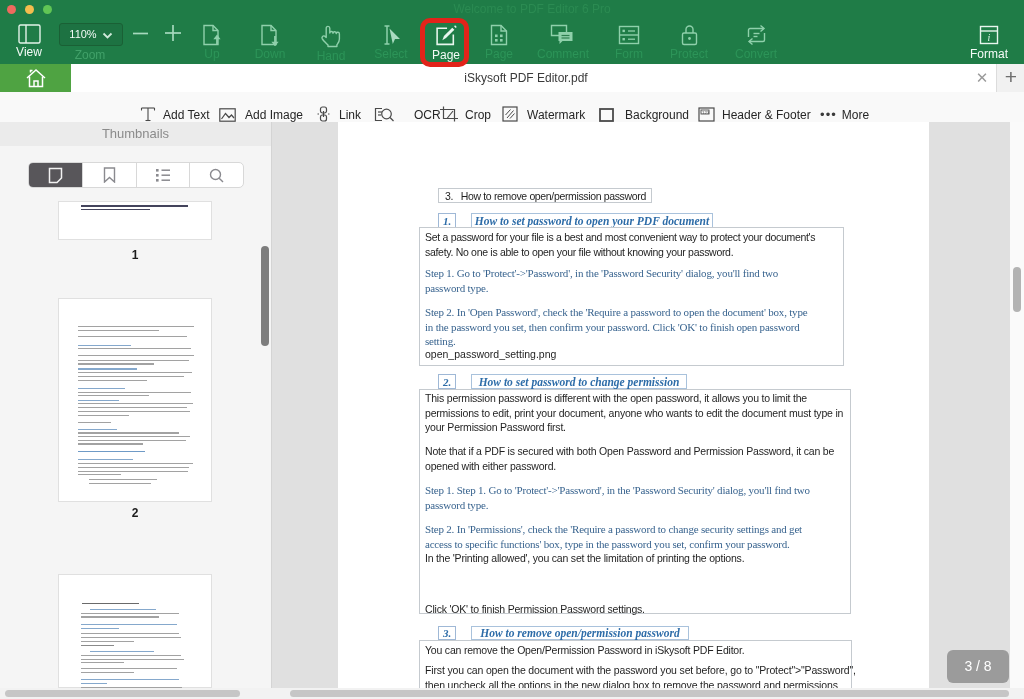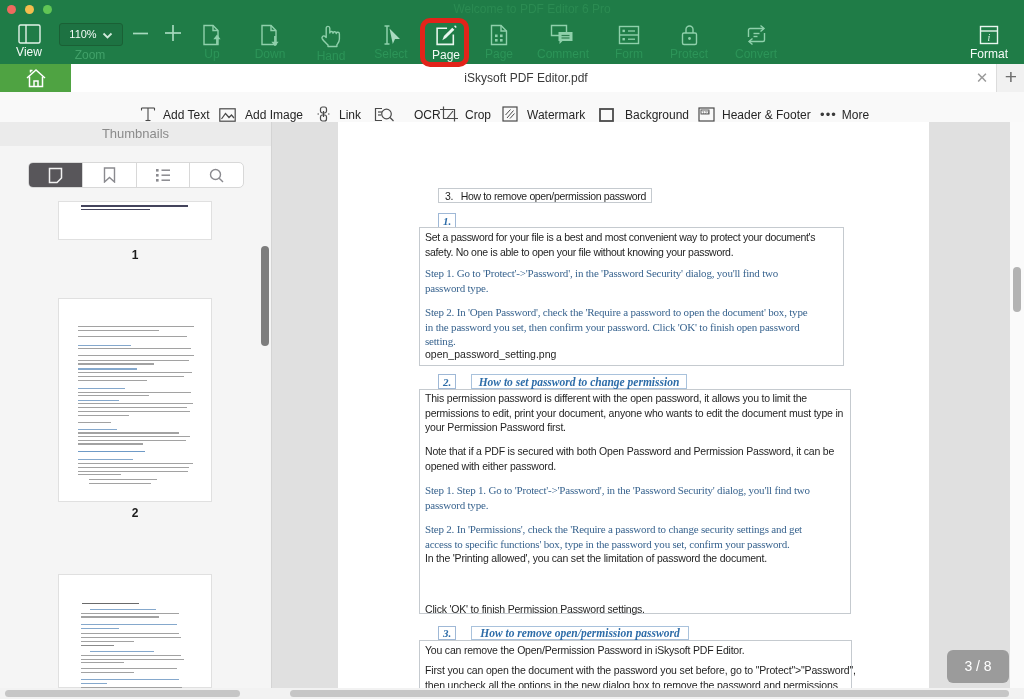--- a/index.html
+++ b/index.html
@@ -415,37 +415,38 @@
 
   <div class="abs" id="canvas">
     <div class="abs" id="page"></div>
     <div class="abs" id="doc" style="left:0;top:0;width:752px;height:566px;">
 
       <div class="abs docbox" style="left:166px;top:66px;width:214px;height:15px;">
         <div class="abs sans" style="left:6px;top:1px;font-size:10.5px;white-space:nowrap;letter-spacing:-0.35px;">3.&nbsp;&nbsp;&nbsp;How to remove open/permission password</div>
       </div>
 
       <div class="abs h-num" style="left:166px;top:91px;width:18px;height:16px;font-size:11px;line-height:15px;">1.</div>
+      <div class="abs h-box" style="left:199px;top:91px;width:242px;height:16px;font-size:11.5px;line-height:15px;">How to set password to open your PDF document</div>
 
       <div class="abs docbox" style="left:147px;top:105px;width:425px;height:139px;">
         <div class="abs sans" style="left:5px;top:2px;font-size:10.5px;line-height:14.5px;letter-spacing:-0.3px;white-space:nowrap;">Set a password for your file is a best and most convenient way to protect your document's<br>safety. No one is able to open your file without knowing your password.</div>
         <div class="abs serifblue" style="left:5px;top:38px;font-size:11px;line-height:14.5px;letter-spacing:-0.2px;white-space:nowrap;">Step 1. Go to 'Protect'-&gt;'Password', in the 'Password Security' dialog, you'll find two<br>password type.</div>
         <div class="abs serifblue" style="left:5px;top:77px;font-size:11px;line-height:14.5px;letter-spacing:-0.2px;white-space:nowrap;">Step 2. In 'Open Password', check the 'Require a password to open the document' box, type<br>in the password you set, then confirm your password. Click 'OK' to finish open password<br>setting.</div>
         <div class="abs sans" style="left:5px;top:120px;font-size:10.5px;">open_password_setting.png</div>
       </div>
 
       <div class="abs h-num" style="left:166px;top:252px;width:18px;height:15px;font-size:11px;line-height:14px;">2.</div>
       <div class="abs h-box" style="left:199px;top:252px;width:216px;height:15px;font-size:11.5px;line-height:14px;">How to set password to change permission</div>
 
       <div class="abs docbox" style="left:147px;top:267px;width:432px;height:225px;">
         <div class="abs sans" style="left:5px;top:1px;font-size:10.5px;line-height:14.5px;letter-spacing:-0.2px;white-space:nowrap;">This permission password is different with the open password, it allows you to limit the<br>permissions to edit, print your document, anyone who wants to edit the document must type in<br>your Permission Password first.</div>
         <div class="abs sans" style="left:5px;top:54px;font-size:10.5px;line-height:14.5px;letter-spacing:-0.2px;white-space:nowrap;">Note that if a PDF is secured with both Open Password and Permission Password, it can be<br>opened with either password.</div>
         <div class="abs serifblue" style="left:5px;top:93px;font-size:11px;line-height:14.5px;letter-spacing:-0.2px;white-space:nowrap;">Step 1. Step 1. Go to 'Protect'-&gt;'Password', in the 'Password Security' dialog, you'll find two<br>password type.</div>
         <div class="abs serifblue" style="left:5px;top:132px;font-size:11px;line-height:14.5px;letter-spacing:-0.2px;white-space:nowrap;">Step 2. In 'Permissions', check the 'Require a password to change security settings and get<br>access to specific functions' box, type in the password you set, confirm your password.</div>
-        <div class="abs sans" style="left:5px;top:161px;font-size:10.5px;line-height:14.5px;letter-spacing:-0.2px;white-space:nowrap;">In the 'Printing allowed', you can set the limitation of password the document.</div>
+        <div class="abs sans" style="left:5px;top:161px;font-size:10.5px;line-height:14.5px;letter-spacing:-0.2px;white-space:nowrap;">In the 'Printing allowed', you can set the limitation of printing the options.</div>
         <div class="abs sans" style="left:5px;top:212px;font-size:10.5px;line-height:14.5px;letter-spacing:-0.2px;white-space:nowrap;">Click 'OK' to finish Permission Password settings.</div>
       </div>
 
       <div class="abs h-num" style="left:166px;top:504px;width:18px;height:14px;font-size:11px;line-height:13px;">3.</div>
       <div class="abs h-box" style="left:199px;top:504px;width:218px;height:14px;font-size:11.5px;line-height:13px;">How to remove open/permission password</div>
 
       <div class="abs docbox" style="left:147px;top:518px;width:433px;height:60px;">
         <div class="abs sans" style="left:5px;top:2px;font-size:10.5px;line-height:14.5px;letter-spacing:-0.2px;white-space:nowrap;">You can remove the Open/Permission Password in iSkysoft PDF Editor.</div>
         <div class="abs sans" style="left:5px;top:22px;font-size:10.5px;line-height:14.5px;letter-spacing:-0.15px;white-space:nowrap;">First you can open the document with the password you set before, go to "Protect"&gt;"Password",<br>then uncheck all the options in the new dialog box to remove the password and permissions</div>
       </div>

